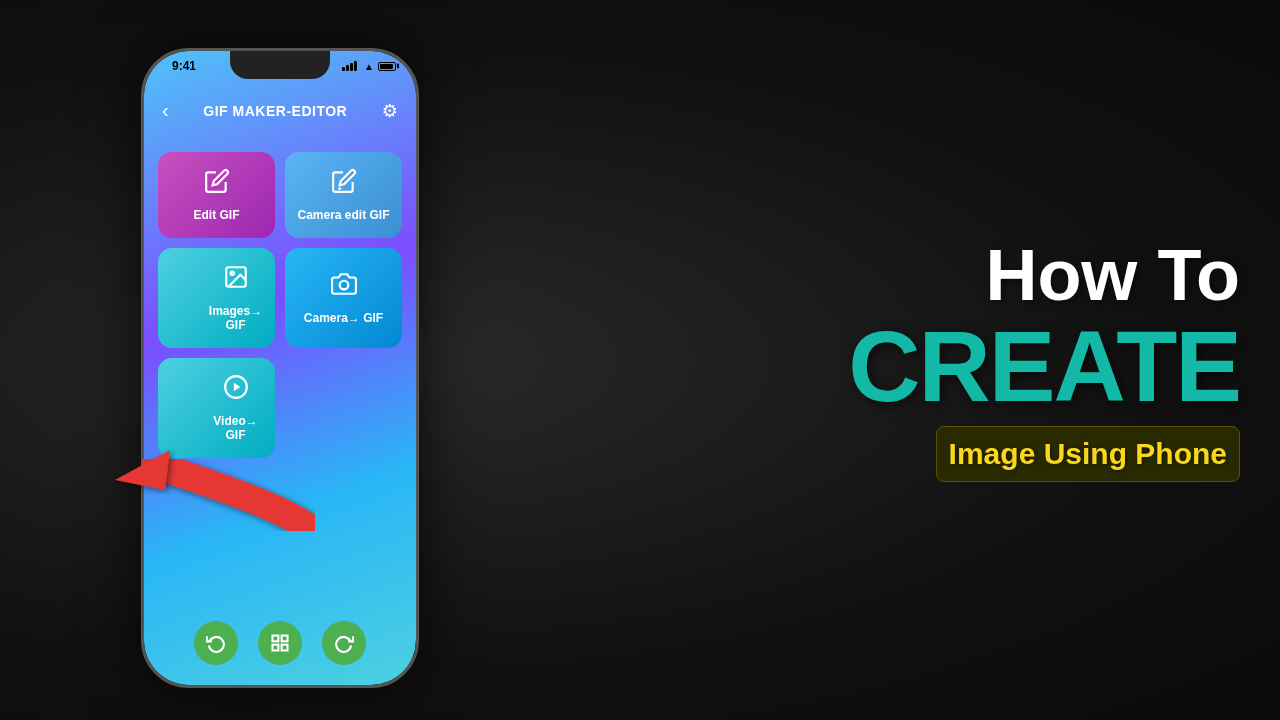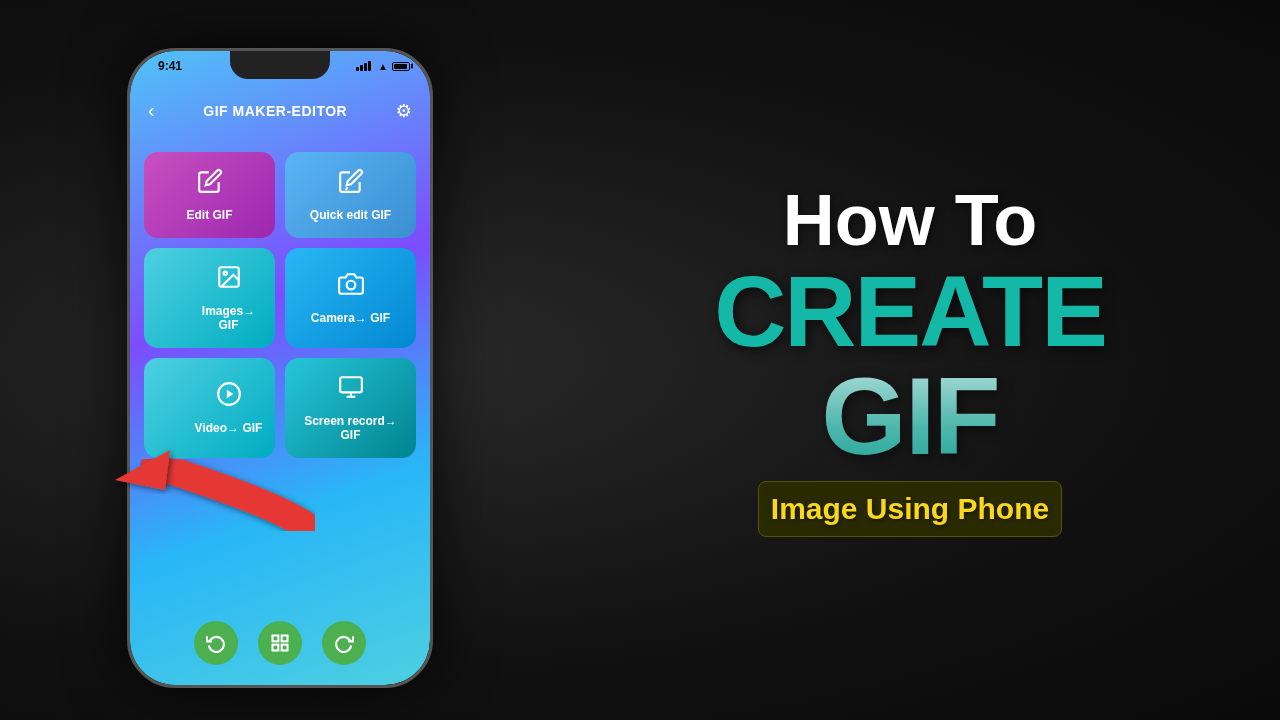--- a/index.html
+++ b/index.html
@@ -29,21 +29,21 @@
       position: relative;
       z-index: 1;
       display: flex;
       align-items: center;
       justify-content: center;
       width: 480px;
       height: 680px;
     }
 
     .phone-outer {
-      width: 306px;
+      width: 278px;
       height: 640px;
       background: #222;
       border-radius: 48px;
       border: 3px solid #555;
       position: relative;
       box-shadow: 0 0 60px rgba(0,0,0,0.8), inset 0 0 10px rgba(255,255,255,0.05);
       overflow: hidden;
       margin-top: 16px;
     }
 
@@ -242,21 +242,21 @@
     }
 
     
     .right-section {
       position: relative;
       z-index: 1;
       width: 700px;
       padding-left: 40px;
       display: flex;
       flex-direction: column;
-      align-items: center;
+      align-items: flex-end;
       justify-content: center;
       height: 100%;
     }
 
     .how-to-text {
       color: white;
       font-size: 72px;
       font-weight: 900;
       line-height: 1;
       margin-bottom: 5px;
@@ -358,21 +358,21 @@
         </div>
 
         <div class="app-btn btn-blue-light">
           <div class="app-btn-icon">
             <svg width="26" height="26" viewBox="0 0 24 24" fill="none" stroke="white" stroke-width="2">
               <path d="M11 4H4a2 2 0 0 0-2 2v14a2 2 0 0 0 2 2h14a2 2 0 0 0 2-2v-7"></path>
               <path d="M18.5 2.5a2.121 2.121 0 0 1 3 3L12 15l-4 1 1-4 9.5-9.5z"></path>
               <line x1="7" y1="20" x2="9" y2="18"></line>
             </svg>
           </div>
-          <span class="app-btn-label">Quick edit GIF</span>
+          <span class="app-btn-label">Camera edit GIF</span>
         </div>
 
         <div class="app-btn btn-blue-medium">
           <div class="app-btn-icon">
             <svg width="26" height="26" viewBox="0 0 24 24" fill="none" stroke="white" stroke-width="2">
               <rect x="3" y="3" width="18" height="18" rx="2"></rect>
               <circle cx="8.5" cy="8.5" r="1.5"></circle>
               <polyline points="21,15 16,10 5,21"></polyline>
             </svg>
           </div>
@@ -392,30 +392,20 @@
         <div class="app-btn btn-blue-medium">
           <div class="app-btn-icon">
             <svg width="26" height="26" viewBox="0 0 24 24" fill="none" stroke="white" stroke-width="2">
               <circle cx="12" cy="12" r="10"></circle>
               <polygon points="10,8 16,12 10,16" fill="white" stroke="none"></polygon>
             </svg>
           </div>
           <span class="app-btn-label">Video→ GIF</span>
         </div>
 
-        <div class="app-btn" style="background: linear-gradient(135deg, #26c6da, #00838f);">
-          <div class="app-btn-icon">
-            <svg width="26" height="26" viewBox="0 0 24 24" fill="none" stroke="white" stroke-width="2">
-              <rect x="2" y="3" width="20" height="14" rx="2"></rect>
-              <polyline points="8,21 16,21"></polyline>
-              <line x1="12" y1="17" x2="12" y2="21"></line>
-            </svg>
-          </div>
-          <span class="app-btn-label">Screen record→ GIF</span>
-        </div>
 
       </div>
 
       <div class="bottom-nav">
         <div class="nav-btn">
           <svg width="20" height="20" viewBox="0 0 24 24" fill="none" stroke="white" stroke-width="2.5">
             <polyline points="1,4 1,10 7,10"></polyline>
             <path d="M3.51 15a9 9 0 1 0 .49-4.5"></path>
           </svg>
         </div>
@@ -448,17 +438,16 @@
     <path d="M 210 100 C 180 80, 120 60, 60 40" stroke="#e53935" stroke-width="28" fill="none" stroke-linecap="round" filter="url(#shadow)"></path>
 
     <polygon points="20,55 75,25 70,65" fill="#e53935" filter="url(#shadow)"></polygon>
   </svg>
 
 </div>
 
 <div class="right-section">
   <div class="how-to-text">How To</div>
   <div class="create-text">CREATE</div>
-  <div class="gif-text">GIF</div>
   <div class="subtitle-box">
     <span class="subtitle-text">Image Using Phone</span>
   </div>
 </div>
 
 </body></html>

